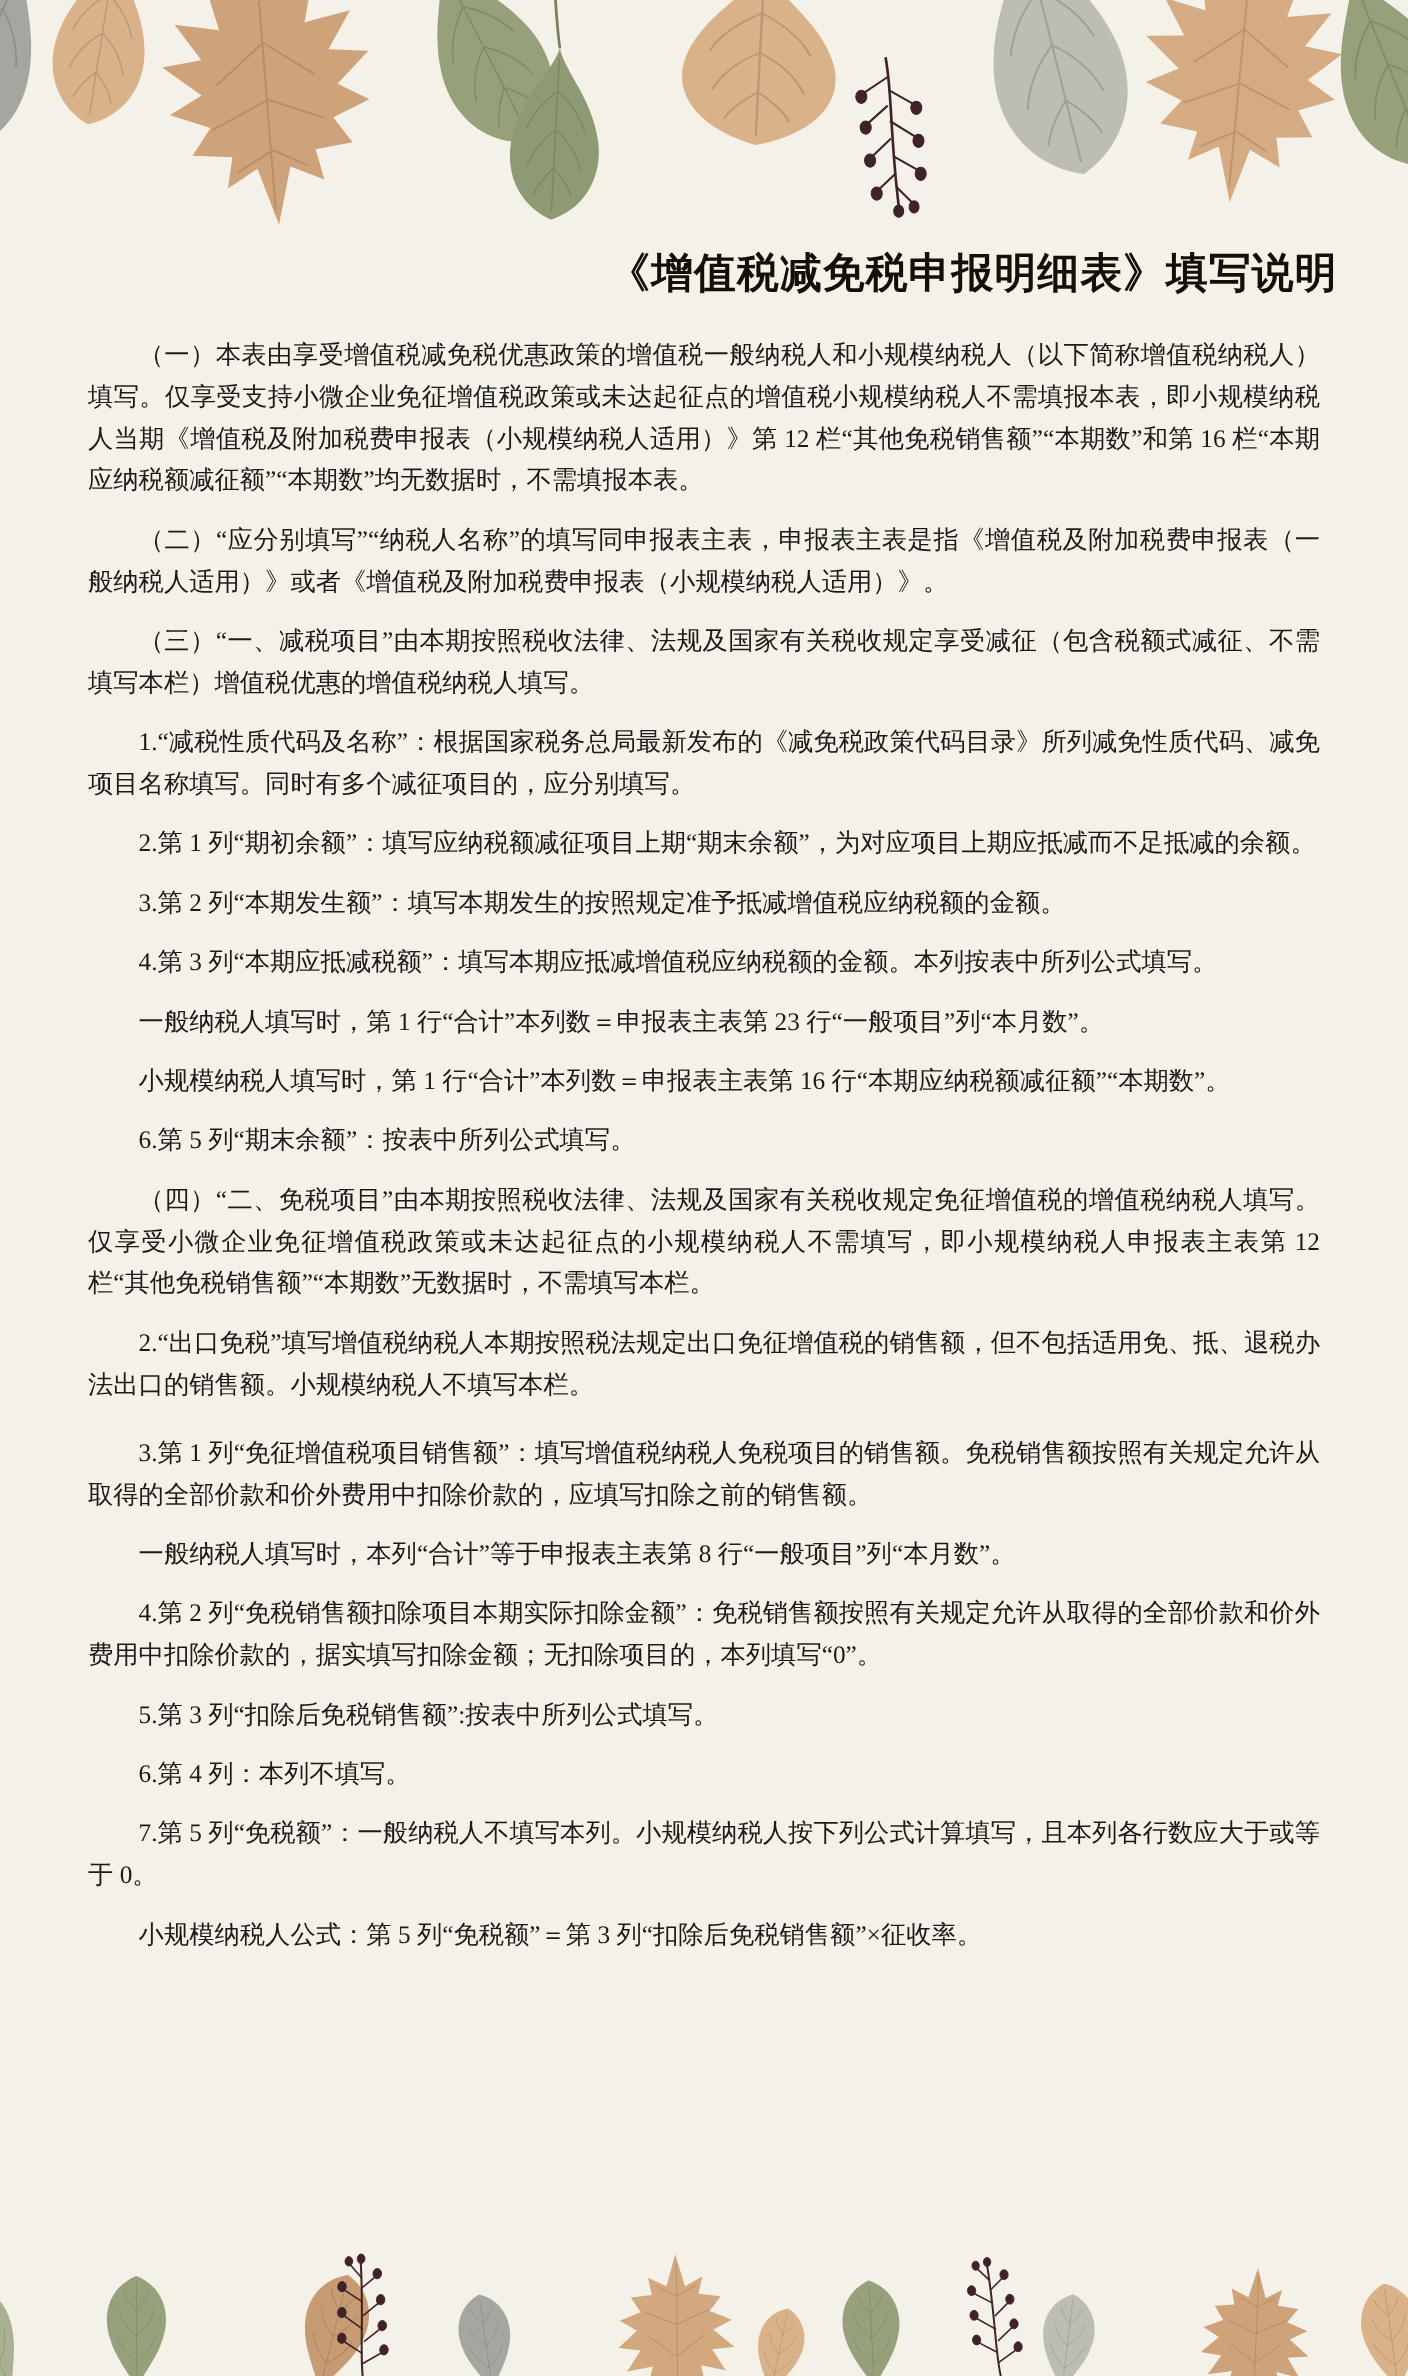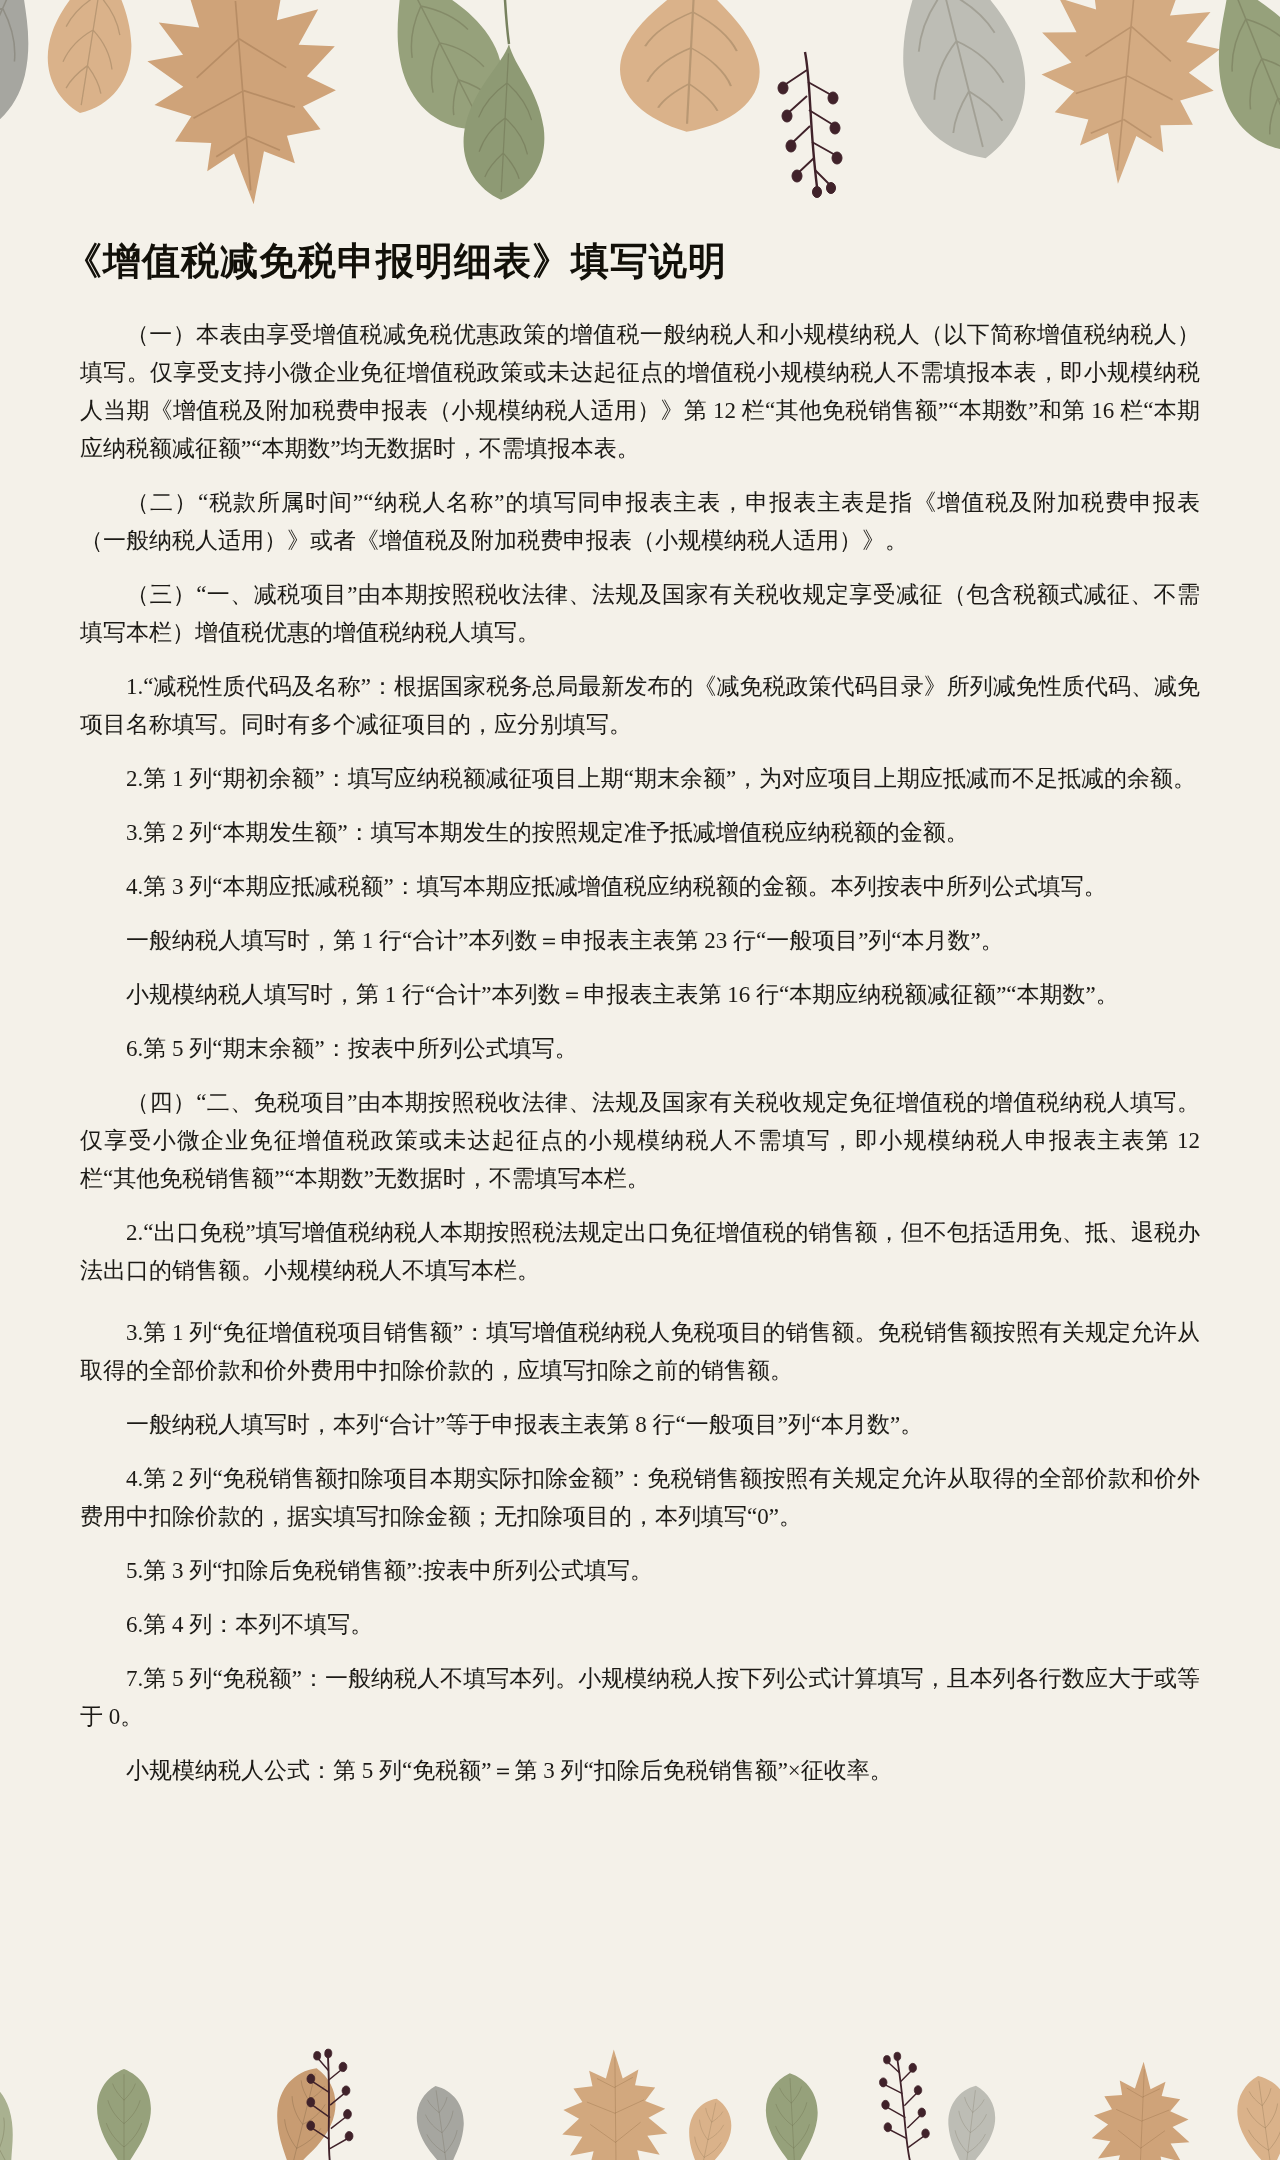--- a/index.html
+++ b/index.html
@@ -11,23 +11,23 @@
     font-family:"Liberation Serif","DejaVu Serif",serif;
     color:#1c1a16;
   }
   .decor{position:absolute;left:0;width:1280px;pointer-events:none;}
   .decor-top{top:0;height:215px;}
   .decor-bottom{bottom:0;height:115px;}
   .content{
     position:absolute;top:224px;left:64px;width:1152px;
   }
   .doc-title{
-    margin:12px 0 30px 0;
+    margin:0 0 30px 0;
     font-size:38px;line-height:50px;
-    font-weight:bold;text-align:left;
+    font-weight:bold;text-align:right;
     letter-spacing:1px;color:#121009;
   }
   .para{
     margin:16px;
     font-size:23px;line-height:38px;
     text-align:justify;text-indent:2em;
     color:#1c1a16;
   }
   .para.gap-before{margin-top:24px;}
 </style>
@@ -85,21 +85,21 @@
   <use href="#berry-sprig" transform="translate(910,116) rotate(178) scale(0.75)"></use>
   <use href="#leaf-smooth" fill="#bdbdb5" transform="translate(965,130) rotate(187) scale(0.45)"></use>
   <use href="#leaf-maple" fill="#cfa379" transform="translate(1140,126) rotate(183) scale(0.52)"></use>
   <use href="#leaf-smooth" fill="#dab28a" transform="translate(1272,130) rotate(172) scale(0.5)"></use>
 </svg>
 
 <div class="content">
   <h1 class="doc-title">《增值税减免税申报明细表》填写说明</h1>
   <div>
       <p class="para">（一）本表由享受增值税减免税优惠政策的增值税一般纳税人和小规模纳税人（以下简称增值税纳税人）填写。仅享受支持小微企业免征增值税政策或未达起征点的增值税小规模纳税人不需填报本表，即小规模纳税人当期《增值税及附加税费申报表（小规模纳税人适用）》第 12 栏“其他免税销售额”“本期数”和第 16 栏“本期应纳税额减征额”“本期数”均无数据时，不需填报本表。</p>
-      <p class="para">（二）“税款所属时间”“纳税人名称”的填写同申报表主表，申报表主表是指《增值税及附加税费申报表（一般纳税人适用）》或者《增值税及附加税费申报表（小规模纳税人适用）》。</p>
+      <p class="para">（二）“应分别填写”“纳税人名称”的填写同申报表主表，申报表主表是指《增值税及附加税费申报表（一般纳税人适用）》或者《增值税及附加税费申报表（小规模纳税人适用）》。</p>
       <p class="para">（三）“一、减税项目”由本期按照税收法律、法规及国家有关税收规定享受减征（包含税额式减征、不需填写本栏）增值税优惠的增值税纳税人填写。</p>
       <p class="para">1.“减税性质代码及名称”：根据国家税务总局最新发布的《减免税政策代码目录》所列减免性质代码、减免项目名称填写。同时有多个减征项目的，应分别填写。</p>
       <p class="para">2.第 1 列“期初余额”：填写应纳税额减征项目上期“期末余额”，为对应项目上期应抵减而不足抵减的余额。</p>
       <p class="para">3.第 2 列“本期发生额”：填写本期发生的按照规定准予抵减增值税应纳税额的金额。</p>
       <p class="para">4.第 3 列“本期应抵减税额”：填写本期应抵减增值税应纳税额的金额。本列按表中所列公式填写。</p>
       <p class="para">一般纳税人填写时，第 1 行“合计”本列数＝申报表主表第 23 行“一般项目”列“本月数”。</p>
       <p class="para">小规模纳税人填写时，第 1 行“合计”本列数＝申报表主表第 16 行“本期应纳税额减征额”“本期数”。</p>
       <p class="para">6.第 5 列“期末余额”：按表中所列公式填写。</p>
       <p class="para">（四）“二、免税项目”由本期按照税收法律、法规及国家有关税收规定免征增值税的增值税纳税人填写。仅享受小微企业免征增值税政策或未达起征点的小规模纳税人不需填写，即小规模纳税人申报表主表第 12 栏“其他免税销售额”“本期数”无数据时，不需填写本栏。</p>
       <p class="para">2.“出口免税”填写增值税纳税人本期按照税法规定出口免征增值税的销售额，但不包括适用免、抵、退税办法出口的销售额。小规模纳税人不填写本栏。</p>

